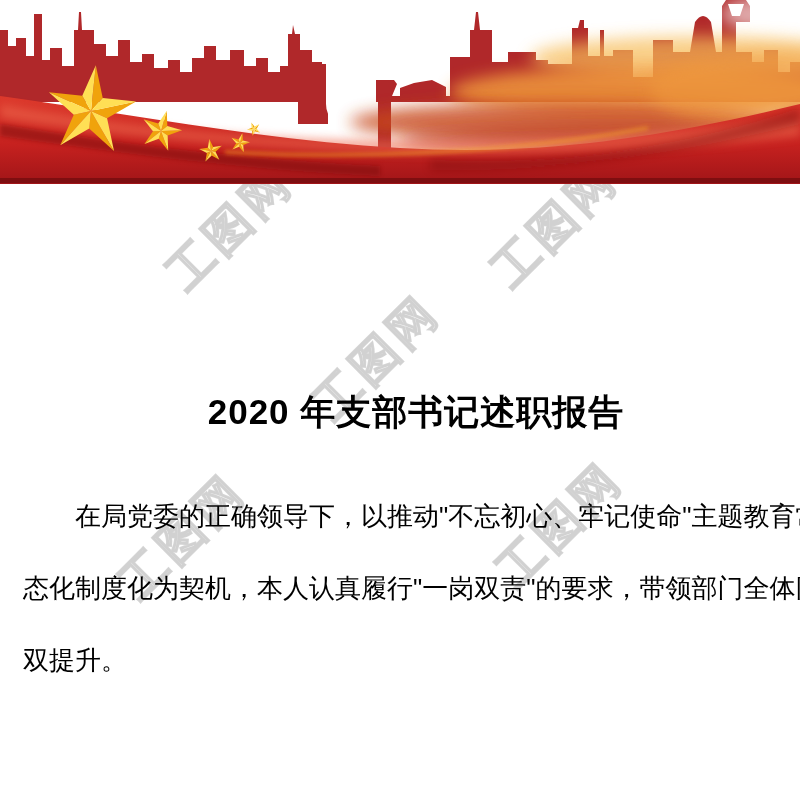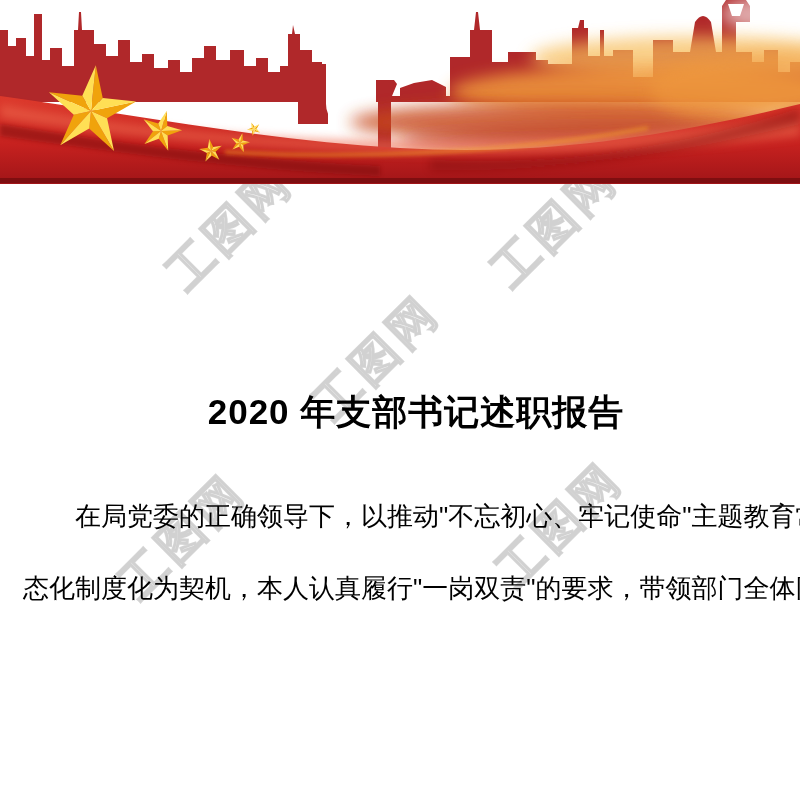--- a/index.html
+++ b/index.html
@@ -104,15 +104,16 @@
         <use href="#star" transform="translate(254,129) rotate(48) scale(0.14)"></use>
       </g>
     </svg>
   </div>
 
   <h1 class="title">2020 年支部书记述职报告</h1>
 
   <div class="body-text">
     <p class="body-line first">在局党委的正确领导下，以推动"不忘初心、牢记使命"主题教育常</p>
     <p class="body-line">态化制度化为契机，本人认真履行"一岗双责"的要求，带领部门全体同</p>
+    <p class="body-line last">双提升。</p>
   </div>
 
 </div>
 
 </body></html>

